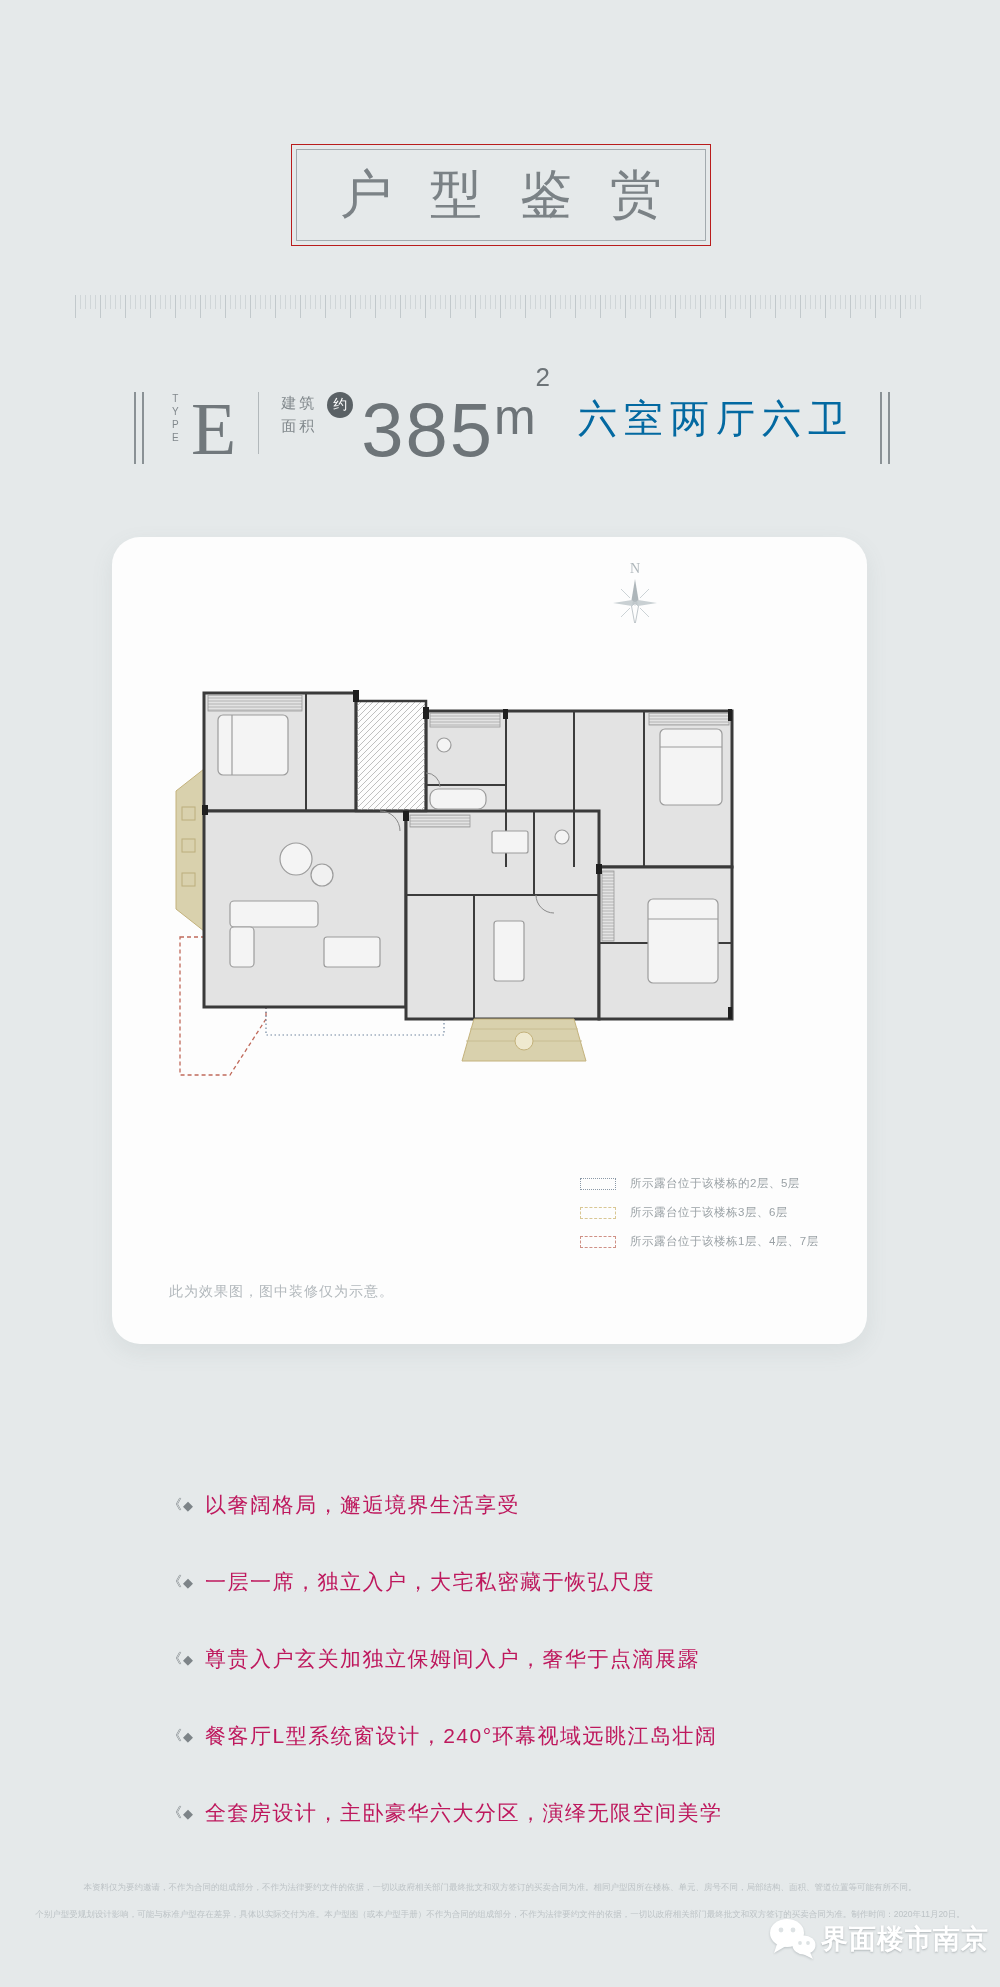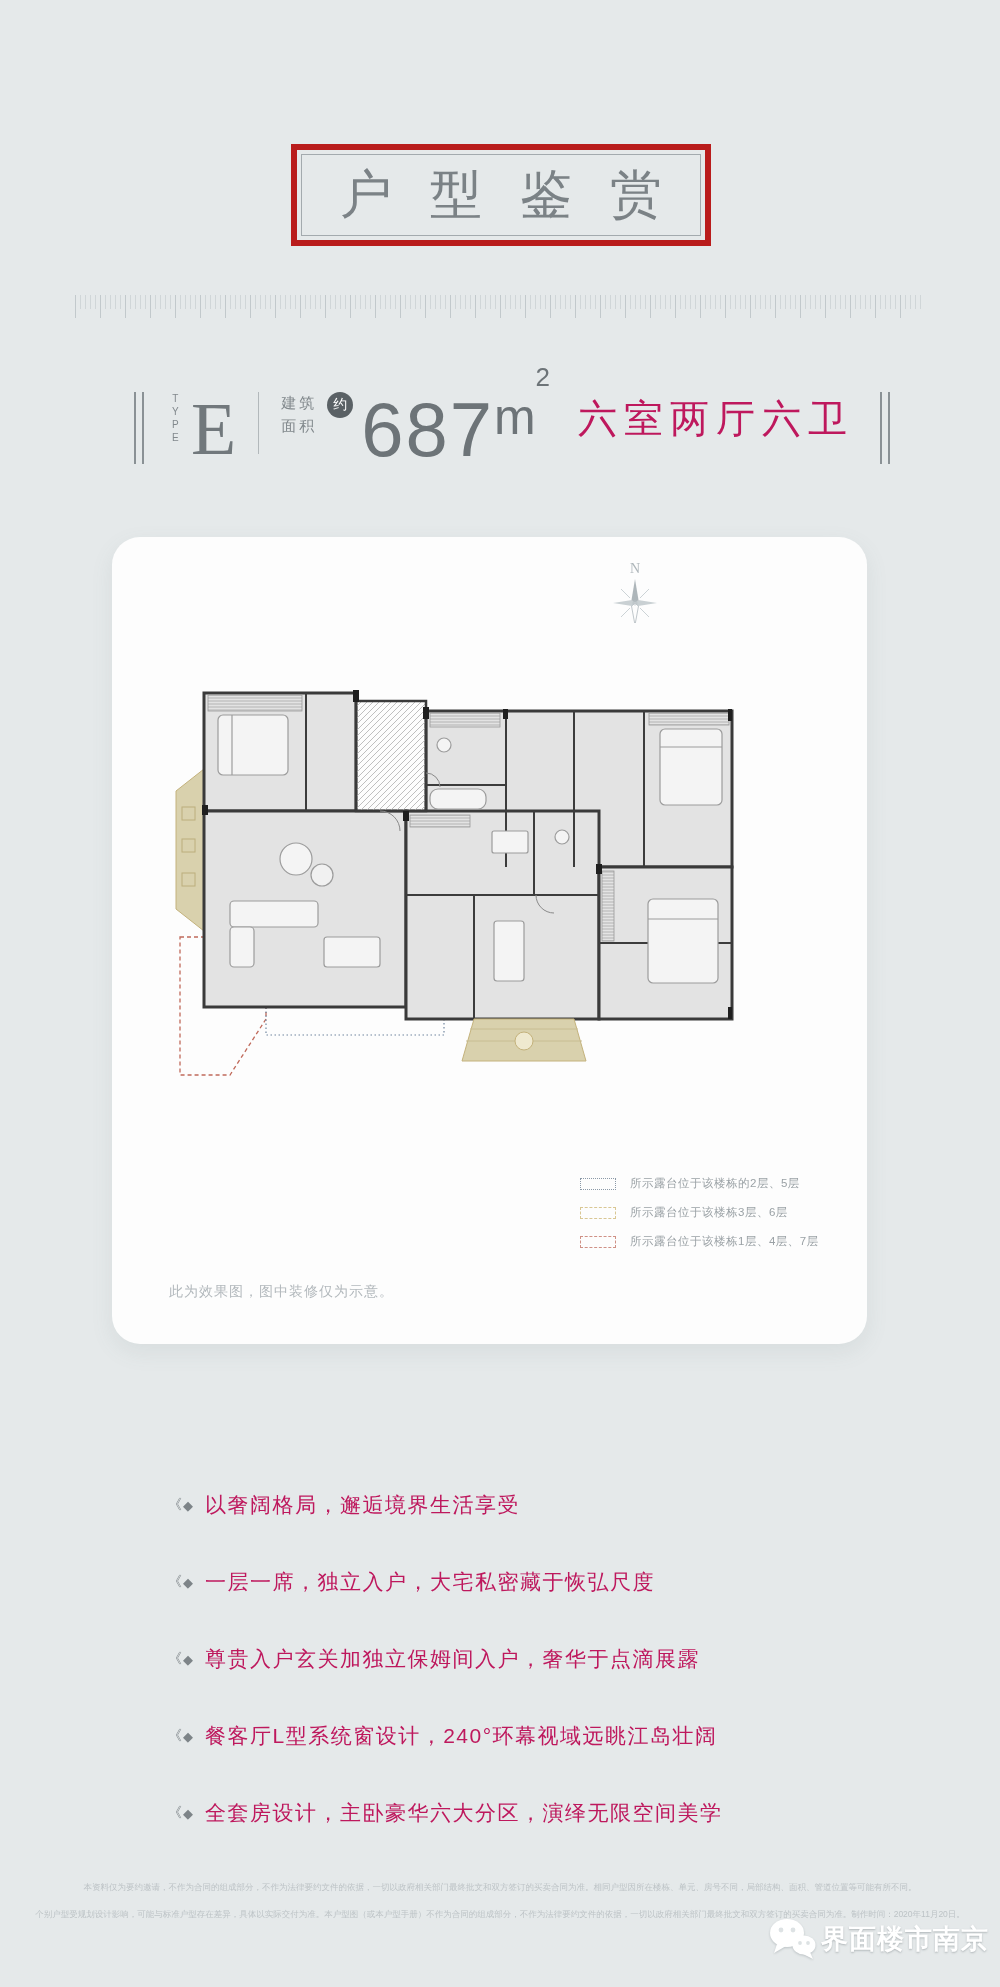--- a/index.html
+++ b/index.html
@@ -1,21 +1,21 @@
 <!DOCTYPE html>
 <html><head>
 <meta charset="utf-8">
 <style>
   * { margin:0; padding:0; box-sizing:border-box; }
   body { background:#e5e9ea; font-family:"Liberation Sans", sans-serif; }
   .page { position:relative; width:1000px; height:1987px; background:#e5e9ea; overflow:hidden; }
 
   
   .title-box { position:absolute; left:291px; top:144px; width:420px; height:102px;
-    border:6px solid #b91c1c; padding:4px; }
+    border:1px solid #b91c1c; padding:4px; }
   .title-inner { width:100%; height:100%; border:1px solid #a3aaae;
     display:flex; align-items:center; justify-content:center; }
   .title-text { font-family:"Liberation Serif", serif; font-size:52px; color:#7b8286;
     letter-spacing:38px; padding-left:38px; white-space:nowrap; }
 
   
   .ruler { position:absolute; left:75px; top:295px; width:850px; height:23px;
     background-image:
       repeating-linear-gradient(90deg, #c2c9cc 0 1px, transparent 1px 25px),
       repeating-linear-gradient(90deg, #d0d6d8 0 1px, transparent 1px 5px);
@@ -30,21 +30,21 @@
   .type-vert { width:11px; margin:0 10px 0 26px; font-size:10px; line-height:13px;
     letter-spacing:0; color:#82898d; word-break:break-all; text-align:center; }
   .type-letter { font-family:"Liberation Serif", serif; font-size:74px; color:#71787c; line-height:1; }
   .type-divider { width:1px; height:62px; background:#b2b8bb; margin:0 22px; }
   .area-label { font-size:15px; line-height:1.5; letter-spacing:3px; color:#81888c; margin-right:10px; }
   .approx-badge { width:26px; height:26px; border-radius:50%; background:#5a6165; color:#ffffff;
     font-size:14px; display:flex; align-items:center; justify-content:center; margin-right:8px; }
   .area-value { font-size:76px; color:#6d7478; letter-spacing:2px; line-height:1; }
   .area-unit { font-size:50px; color:#6d7478; line-height:1; }
   .area-sup { font-size:26px; color:#6d7478; position:relative; top:-30px; }
-  .rooms-text { font-family:"Liberation Serif", serif; font-size:39px; color:#be185d;
+  .rooms-text { font-family:"Liberation Serif", serif; font-size:39px; color:#0369a1;
     letter-spacing:7px; margin-left:28px; white-space:nowrap; }
   .vbars-right { margin-left:26px; }
 
   
   .card { position:absolute; left:112px; top:537px; width:755px; height:807px;
     background:#fdfdfd; border-radius:28px; box-shadow:0 8px 22px rgba(100,115,120,0.10); }
 
   .compass { position:absolute; left:498px; top:24px; width:50px; text-align:center; }
   .compass-n { font-family:"Liberation Serif", serif; font-size:14px; color:#aeb6ba; margin-bottom:2px; }
 
@@ -98,21 +98,21 @@
         <div class="vbar"></div>
     </div>
     <div class="type-vert">TYPE</div>
     <div class="type-letter">E</div>
     <div class="type-divider"></div>
     <div class="area-label">
       <div>建筑</div>
       <div>面积</div>
     </div>
     <div class="approx-badge">约</div>
-    <div class="area-value">687</div>
+    <div class="area-value">385</div>
     <div class="area-unit">m</div>
     <div class="area-sup">2</div>
     <div class="rooms-text">六室两厅六卫</div>
     <div class="vbars vbars-right">
       <div class="vbar"></div>
         <div class="vbar"></div>
     </div>
   </div>
 
   <div class="card">

